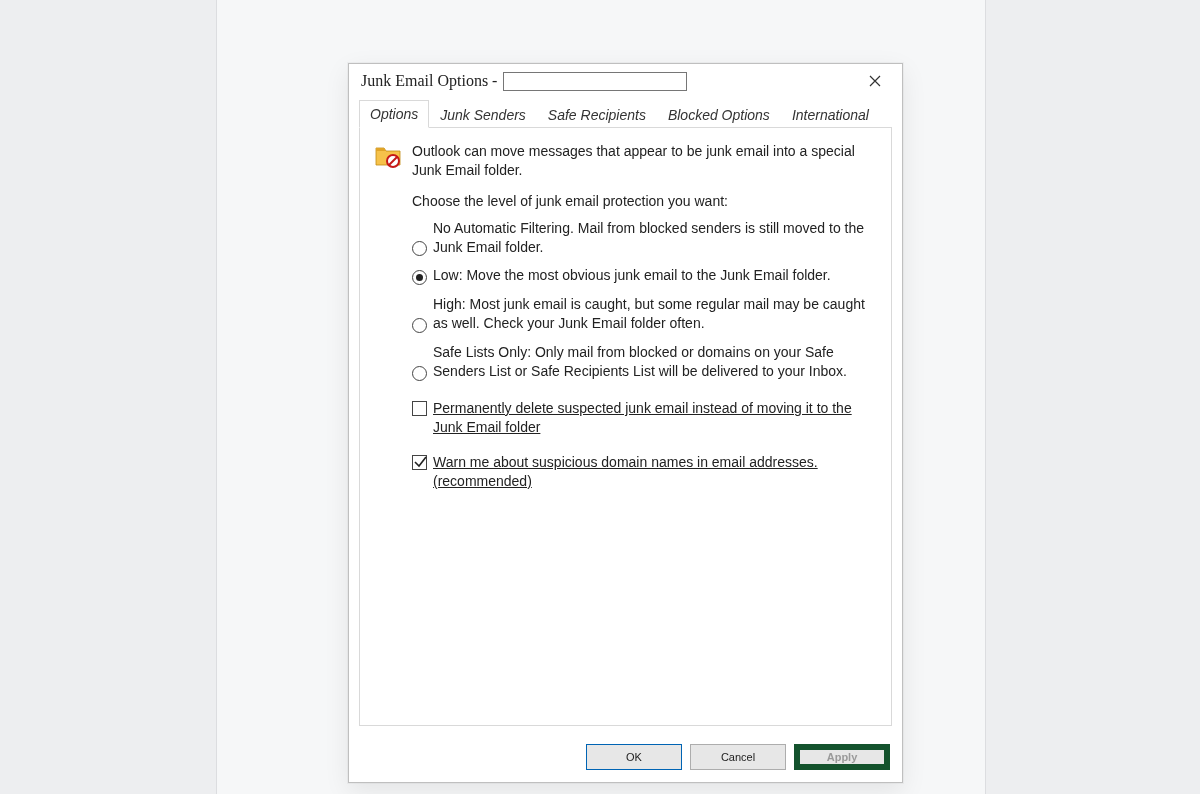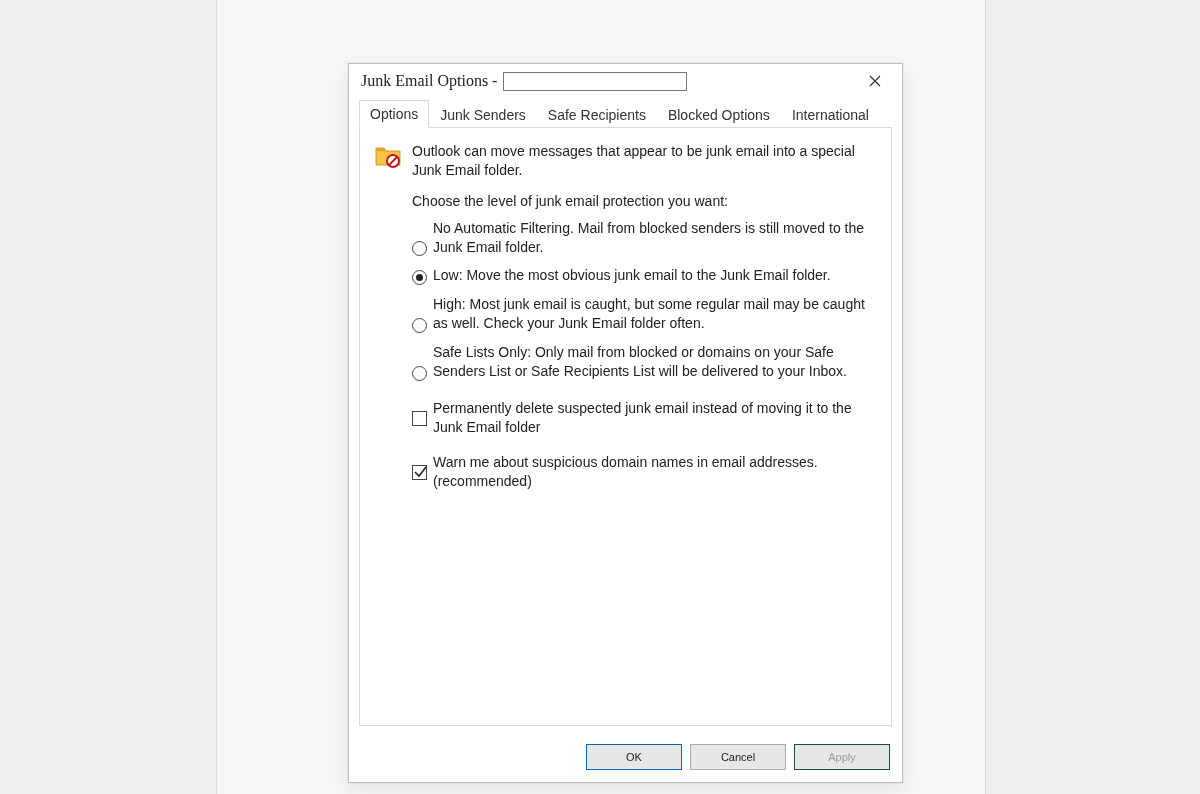--- a/index.html
+++ b/index.html
@@ -50,20 +50,21 @@
     cursor: default;
   }
   .titlebar .close svg { width: 12px; height: 12px; }
 
   .tabs {
     display: flex;
     align-items: flex-end;
     margin: 0 10px;
     border-bottom: 1px solid #d9d9d9;
     height: 30px;
+    font-style: italic;
   }
   .tab {
     padding: 5px 10px 5px 10px;
     font-size: 14px;
     color: #333;
     border: 1px solid transparent;
     border-bottom: none;
     position: relative;
     top: 1px;
     cursor: default;
@@ -101,21 +102,21 @@
   }
   .radio-circle.selected::after {
     content: "";
     position: absolute; left: 3px; top: 3px;
     width: 7px; height: 7px; border-radius: 50%;
     background: #222;
   }
   .radio-label { flex: 1; }
 
   .checkbox-group { margin-left: 38px; margin-top: 18px; }
-  .checkbox-item { display: flex; gap: 6px; margin-bottom: 16px; align-items: center; }
+  .checkbox-item { display: flex; gap: 6px; margin-bottom: 16px; align-items: flex-start; text-decoration: underline; }
   .checkbox-box {
     width: 15px; height: 15px;
     border: 1.4px solid #444;
     flex: 0 0 auto;
     margin-top: 2px;
     background: #fff;
     position: relative;
   }
   .checkbox-box.checked svg {
     position: absolute; left: 0px; top: -1px;
@@ -135,21 +136,22 @@
     display: flex; align-items: center; justify-content: center;
     cursor: default;
   }
   .btn.default {
     border: 1.5px solid #0064b4;
     background: #e7e7e7;
   }
   .btn.disabled {
     color: #9a9a9a;
     background: #e7e7e7;
-    border: 1px solid #14532d;
+    border: 6px solid #14532d;
+    font-weight: bold;
   }
 </style>
 </head>
 <body>
 
 <div class="bg-strip"></div>
 
 <div class="dialog">
 
   <div class="titlebar">

